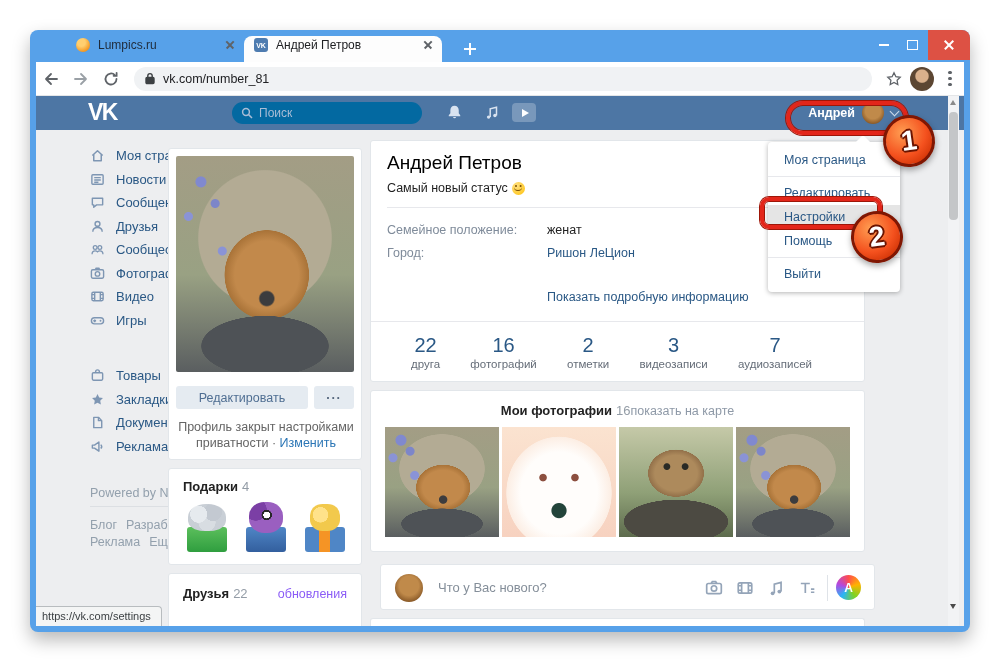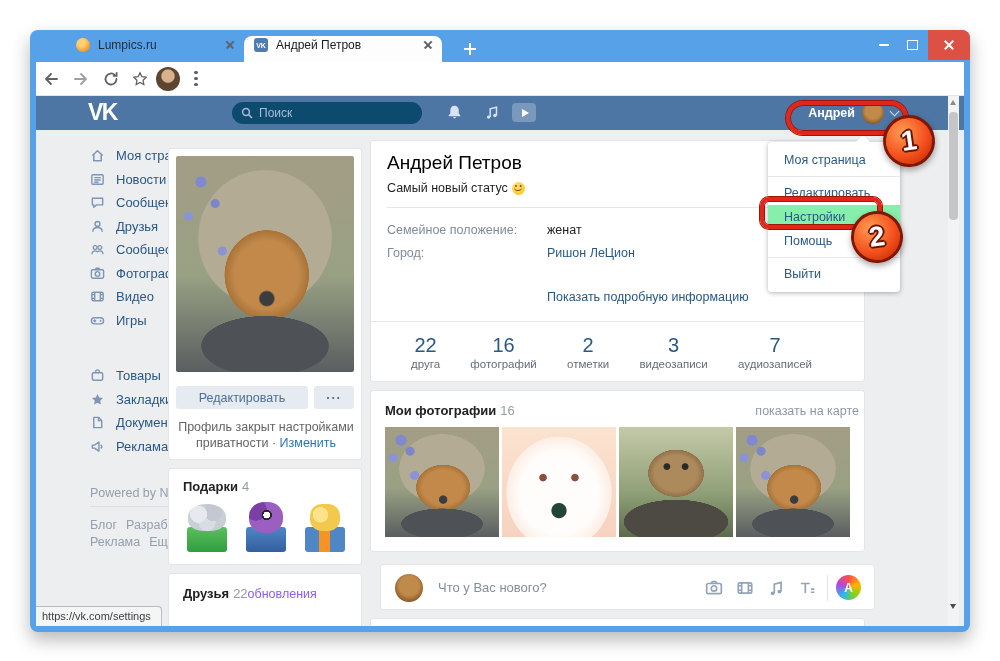--- a/index.html
+++ b/index.html
@@ -42,21 +42,21 @@
   .av-person{background:radial-gradient(circle at 50% 38%,#d9b08c 0 32%,#5c4632 38% 72%,#33261c 100%)}
   .dots{width:3.5px;height:3.5px;border-radius:50%;background:#5f6368;box-shadow:0 6px 0 #5f6368,0 -6px 0 #5f6368}
 
   
   .content{position:absolute;left:6px;top:66px;width:928px;height:530px;background:#edeef0;overflow:hidden;font-size:13px}
 
   
   .vkheader{position:absolute;left:0;top:0;width:100%;height:34px;background:#4d76a4;z-index:5}
   .vklogo{position:absolute;left:52px;top:3px;color:#fff;font-size:23px;font-weight:800;letter-spacing:-1.5px;cursor:pointer}
   .vksearch-wrap{position:absolute;left:196px;top:6px;width:190px;height:22px}
-  .vksearch{width:100%;height:100%;box-sizing:border-box;background:#0c4a6e;border:none;border-radius:12px;color:#dbe6f2;font-size:12px;padding:0 8px 0 27px;outline:none}
+  .vksearch{width:100%;height:100%;box-sizing:border-box;background:#0369a1;border:none;border-radius:12px;color:#dbe6f2;font-size:12px;padding:0 8px 0 27px;outline:none}
   .vksearch::placeholder{color:#a9bdd6}
   .search-ico{position:absolute;left:9px;top:5px;color:#a9bdd6}
   .hdr-ico{position:absolute;top:8px;color:#d9e3f0;cursor:pointer}
   .ico-bell{left:410px}.ico-music{left:448px}
   .ico-play{left:476px;top:7px;width:24px;height:19px;background:rgba(255,255,255,.25);border-radius:4px;display:flex;align-items:center;justify-content:center}
   .ico-play::before{content:"";border-left:7px solid #fff;border-top:4.5px solid transparent;border-bottom:4.5px solid transparent;margin-left:2px}
   .user-block{position:absolute;right:66px;top:0;height:34px;display:flex;align-items:center;gap:7px;color:#fff;font-weight:bold;font-size:12.5px;cursor:pointer}
   .user-avatar{width:22px;height:22px;border-radius:50%}
   .av-dog{background:radial-gradient(circle at 50% 42%,#c08a4a 0 45%,#8a5a28 75%,#6b431d 100%)}
   .chev{width:6px;height:6px;border-right:1.8px solid #cfdcec;border-bottom:1.8px solid #cfdcec;transform:rotate(45deg);margin-top:-3px}
@@ -96,21 +96,21 @@
   .g1::after{background:linear-gradient(180deg,#5cbf5c,#2f9e3f)}
   .g1::before{left:5px;top:2px;width:38px;height:27px;border-radius:48% 48% 40% 40%;
     background:radial-gradient(circle at 28% 38%,#e6eaee 0 26%,transparent 27%),radial-gradient(circle at 66% 30%,#c3c9d1 0 28%,transparent 29%),radial-gradient(circle at 50% 68%,#d8dde2 0 32%,transparent 33%),#c9cfd6}
   .g2::after{background:linear-gradient(180deg,#4f86c6,#335f9e)}
   .g2::before{left:7px;top:0;width:34px;height:31px;border-radius:45%;
     background:radial-gradient(circle at 52% 42%,#fff 0 13%,#272727 14% 20%,transparent 21%),radial-gradient(circle at 20% 25%,#7b3fa5 0 30%,transparent 31%),#9a5fc0}
   .g3::after{background:linear-gradient(90deg,#4f86c6 0 14px,#f59425 14px 25px,#4f86c6 25px 100%)}
   .g3::before{left:9px;top:2px;width:30px;height:27px;border-radius:42%;
     background:radial-gradient(circle at 35% 40%,#ffe28a 0 30%,transparent 31%),#f2c94c}
   .friends-card{left:132px;top:477px;width:194px;height:60px;padding:12px 14px;border-radius:3px 3px 0 0}
-  .friends-head{display:flex;justify-content:flex-start;align-items:baseline}
+  .friends-head{display:flex;justify-content:space-between;align-items:baseline}
   .updates{color:#8b5cf6;font-size:12.5px;cursor:pointer}
 
   
   .profile-card{left:334px;top:44px;width:495px;height:242px}
   .p-name{position:absolute;left:16px;top:11px;font-size:19px;color:#000}
   .p-status{position:absolute;left:16px;top:40px;font-size:12.5px;color:#1e1e1e;display:flex;align-items:center;cursor:pointer}
   .smiley{width:13px;height:13px;border-radius:50%;background:radial-gradient(circle at 35% 30%,#ffe082,#ffc107);display:inline-block;margin-left:4px;position:relative}
   .smiley::before{content:"";position:absolute;left:3.2px;top:3.8px;width:2px;height:2px;border-radius:50%;background:#7a4f01;box-shadow:4.6px 0 0 #7a4f01}
   .smiley::after{content:"";position:absolute;left:2.6px;top:5.4px;width:8px;height:4.6px;border-radius:0 0 8px 8px;border-bottom:1.4px solid #7a4f01;box-sizing:border-box}
   .p-div{position:absolute;left:16px;top:66px;right:16px;border-top:1px solid #e7e8ec}
@@ -119,21 +119,21 @@
   .p-label{width:160px;color:#7f8b9a}
   .p-val{color:#222}
   .p-val.link{color:#2a5885;cursor:pointer}
   .p-more{position:absolute;left:176px;top:149px;font-size:12.5px;color:#2a5885;cursor:pointer}
   .p-counters{position:absolute;left:0;right:0;top:180px;bottom:0;border-top:1px solid #e7e8ec;display:flex;align-items:center;justify-content:space-between;padding:0 52px 0 40px}
   .counter{text-align:center;cursor:pointer}
   .c-val{font-size:20px;color:#2a5885;line-height:22px}
   .c-lab{font-size:11.5px;color:#656d78;margin-top:2px}
 
   .photos-card{left:334px;top:294px;width:495px;height:162px}
-  .ph-head{position:absolute;left:14px;top:12px;right:5px;display:flex;justify-content:space-between;align-items:baseline}
+  .ph-head{position:absolute;left:14px;top:12px;right:14px;display:flex;justify-content:center;align-items:baseline}
   .map-link{font-size:12.5px;color:#8e99a7;font-weight:normal;cursor:pointer}
   .thumb-row{position:absolute;left:14px;top:36px;right:14px;height:110px;display:flex;gap:3px}
   .thumb{flex:1;cursor:pointer}
 
   .composer-card{left:344px;top:468px;width:495px;height:46px}
   .comp-avatar{position:absolute;left:14px;top:9px;width:28px;height:28px;border-radius:50%}
   .comp-text{position:absolute;left:57px;top:15px;font-size:13px;color:#848e99;cursor:text}
   .comp-icons{position:absolute;right:58px;top:14px;display:flex;gap:13px;color:#94a4b8}
   .comp-icons .cico{cursor:pointer}
   .comp-sep{position:absolute;right:46px;top:10px;height:26px;border-left:1px solid #dfe3e8}
@@ -172,21 +172,21 @@
   .sb-thumb{position:absolute;top:16px;left:1px;width:9px;height:108px;background:#c4c6c8;border-radius:4px;cursor:grab}
   .sb-down{position:absolute;top:508px;left:2px;width:0;height:0;border-left:3.5px solid transparent;border-right:3.5px solid transparent;border-top:5px solid #4a4a4a;cursor:pointer}
 
   
   .tooltip{position:absolute;left:0;bottom:0;background:#f4f5f5;border:1px solid #b8bcbf;border-left:none;border-bottom:none;border-top-right-radius:4px;font-size:11px;color:#3c4043;padding:3px 10px 4px 6px;z-index:9}
 
   
   .menu{position:absolute;left:732px;top:46px;width:132px;background:#fff;border-radius:4px;box-shadow:0 1px 5px rgba(0,0,0,.3);padding:6px 0;z-index:10;font-size:12.5px;color:#2a5885}
   .menu-notch{position:absolute;top:-5px;right:32px;width:10px;height:10px;background:#fff;transform:rotate(45deg)}
   .menu-item{height:24px;line-height:24px;padding-left:16px;cursor:pointer}
-  .menu-item.active{background:#86efac}
+  .menu-item.active{background:#e5e5e5}
   .menu-divider{border-top:1px solid #e7e8ec;margin:4px 0}
 
   
   .ann-rect{position:absolute;border:4px solid #e3261a;box-shadow:0 0 0 1px #9e1608,inset 0 0 0 1px #9e1608;z-index:20;pointer-events:none}
   #ann1{left:786px;top:101px;width:114px;height:26px;border-radius:17px}
   #ann2{left:760px;top:197px;width:114px;height:24px;border-radius:9px}
   .ann-badge{position:absolute;width:46px;height:46px;border-radius:50%;z-index:21;
     background:radial-gradient(circle at 38% 30%,#ff9d52,#f4511e 55%,#cf3205 85%,#b02a04);
     border:3px solid #801703;box-shadow:0 3px 6px rgba(0,0,0,.35);
     display:flex;align-items:center;justify-content:center;color:#fff;font-weight:800;font-size:28px;transform:rotate(-8deg);
@@ -227,20 +227,27 @@
         <svg width="16" height="16" viewBox="0 0 16 16" fill="none" stroke="#9aa0a6" stroke-width="1.8" stroke-linecap="round">
             <path d="M2 8h11M13 8L8 3M13 8l-5 5"></path>
           </svg>
       </div>
       <div class="navbtn">
         <svg width="16" height="16" viewBox="0 0 16 16" fill="none" stroke="#5f6368" stroke-width="1.8" stroke-linecap="round">
             <path d="M13.5 8a5.5 5.5 0 1 1-1.6-3.9"></path>
             <path d="M13.6 1.8v3h-3" fill="none"></path>
           </svg>
       </div>
+      <div class="urlbar">
+        <svg class="lock" width="12" height="13" viewBox="0 0 12 13" fill="none" stroke="#3c4043" stroke-width="1.4">
+            <rect x="2" y="5.5" width="8" height="6" rx="1" fill="#3c4043"></rect>
+            <path d="M3.8 5.5V3.8a2.2 2.2 0 0 1 4.4 0v1.7"></path>
+          </svg>
+        <span>vk.com/number_81</span>
+      </div>
       <div class="rightbtn">
         <svg width="16" height="16" viewBox="0 0 16 16" fill="none" stroke="#5f6368" stroke-width="1.3">
             <path d="M8 1.8l1.9 3.9 4.3.6-3.1 3 .7 4.2L8 11.5l-3.8 2 .7-4.2-3.1-3 4.3-.6z"></path>
           </svg>
       </div>
       <div class="rightbtn">
         <span class="tb-avatar av-person"></span>
       </div>
       <div class="rightbtn">
         <span class="dots"></span>

